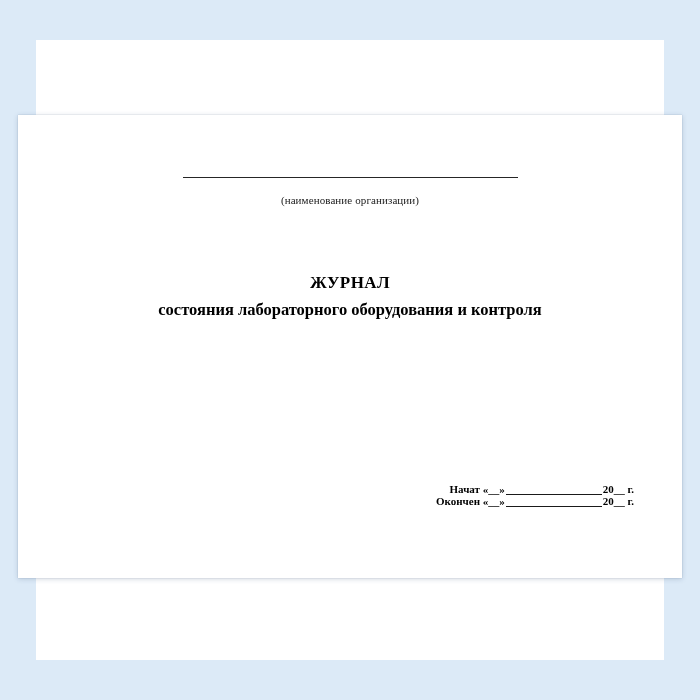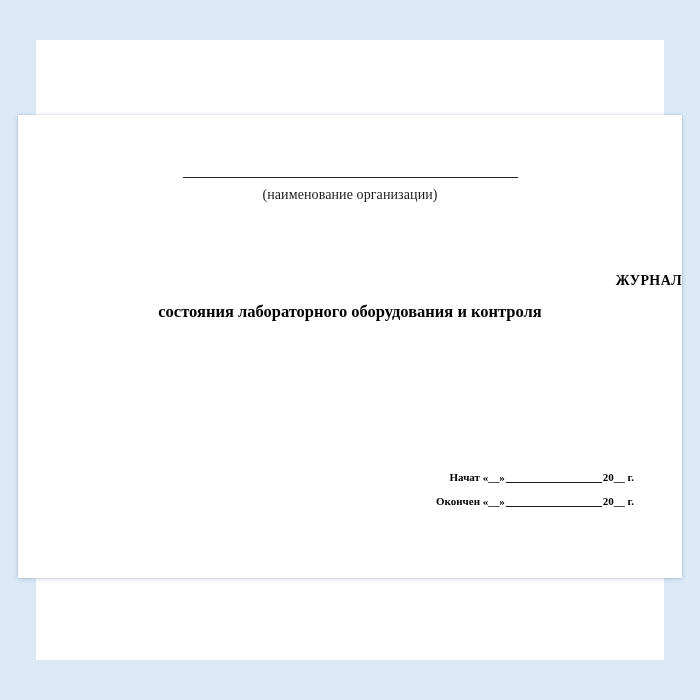--- a/index.html
+++ b/index.html
@@ -78,63 +78,61 @@
     width: 100%;
     text-align: center;
   }
   .org-rule {
     width: 335px;
     margin: 0 auto;
     border-bottom: 1px solid #262626;
     height: 0;
   }
   .org-caption {
-    margin-top: 9px;
-    font-size: 14px;
+    margin-top: 16px;
+    font-size: 11px;
     color: #1a1a1a;
     letter-spacing: 0.1px;
     font-family: "Liberation Serif", serif;
   }
 
   
   .title-block {
     position: absolute;
     top: 158px;
     left: 0;
     width: 100%;
     text-align: center;
     color: #000000;
   }
   .title-main {
-    font-size: 14px;
+    font-size: 17px;
     font-weight: bold;
     letter-spacing: 0.4px;
-    text-align: right;
   }
   .title-sub {
-    margin-top: 12px;
+    margin-top: 6px;
     font-size: 16.5px;
     font-weight: bold;
     line-height: 1.35;
     padding: 0 70px;
   }
 
   
   .dates-block {
     position: absolute;
     right: 48px;
     bottom: 55px;
     text-align: right;
     font-size: 11px;
     font-weight: bold;
     color: #000000;
     line-height: 1.0;
   }
   .date-row {
-    margin-bottom: 12px;
     white-space: nowrap;
   }
   .date-row:last-child { margin-bottom: 16px; }
   .date-label { }
   .date-fill {
     display: inline-block;
     width: 96px;
     border-bottom: 1px solid #1a1a1a;
     margin: 0 1px;
     vertical-align: bottom;

